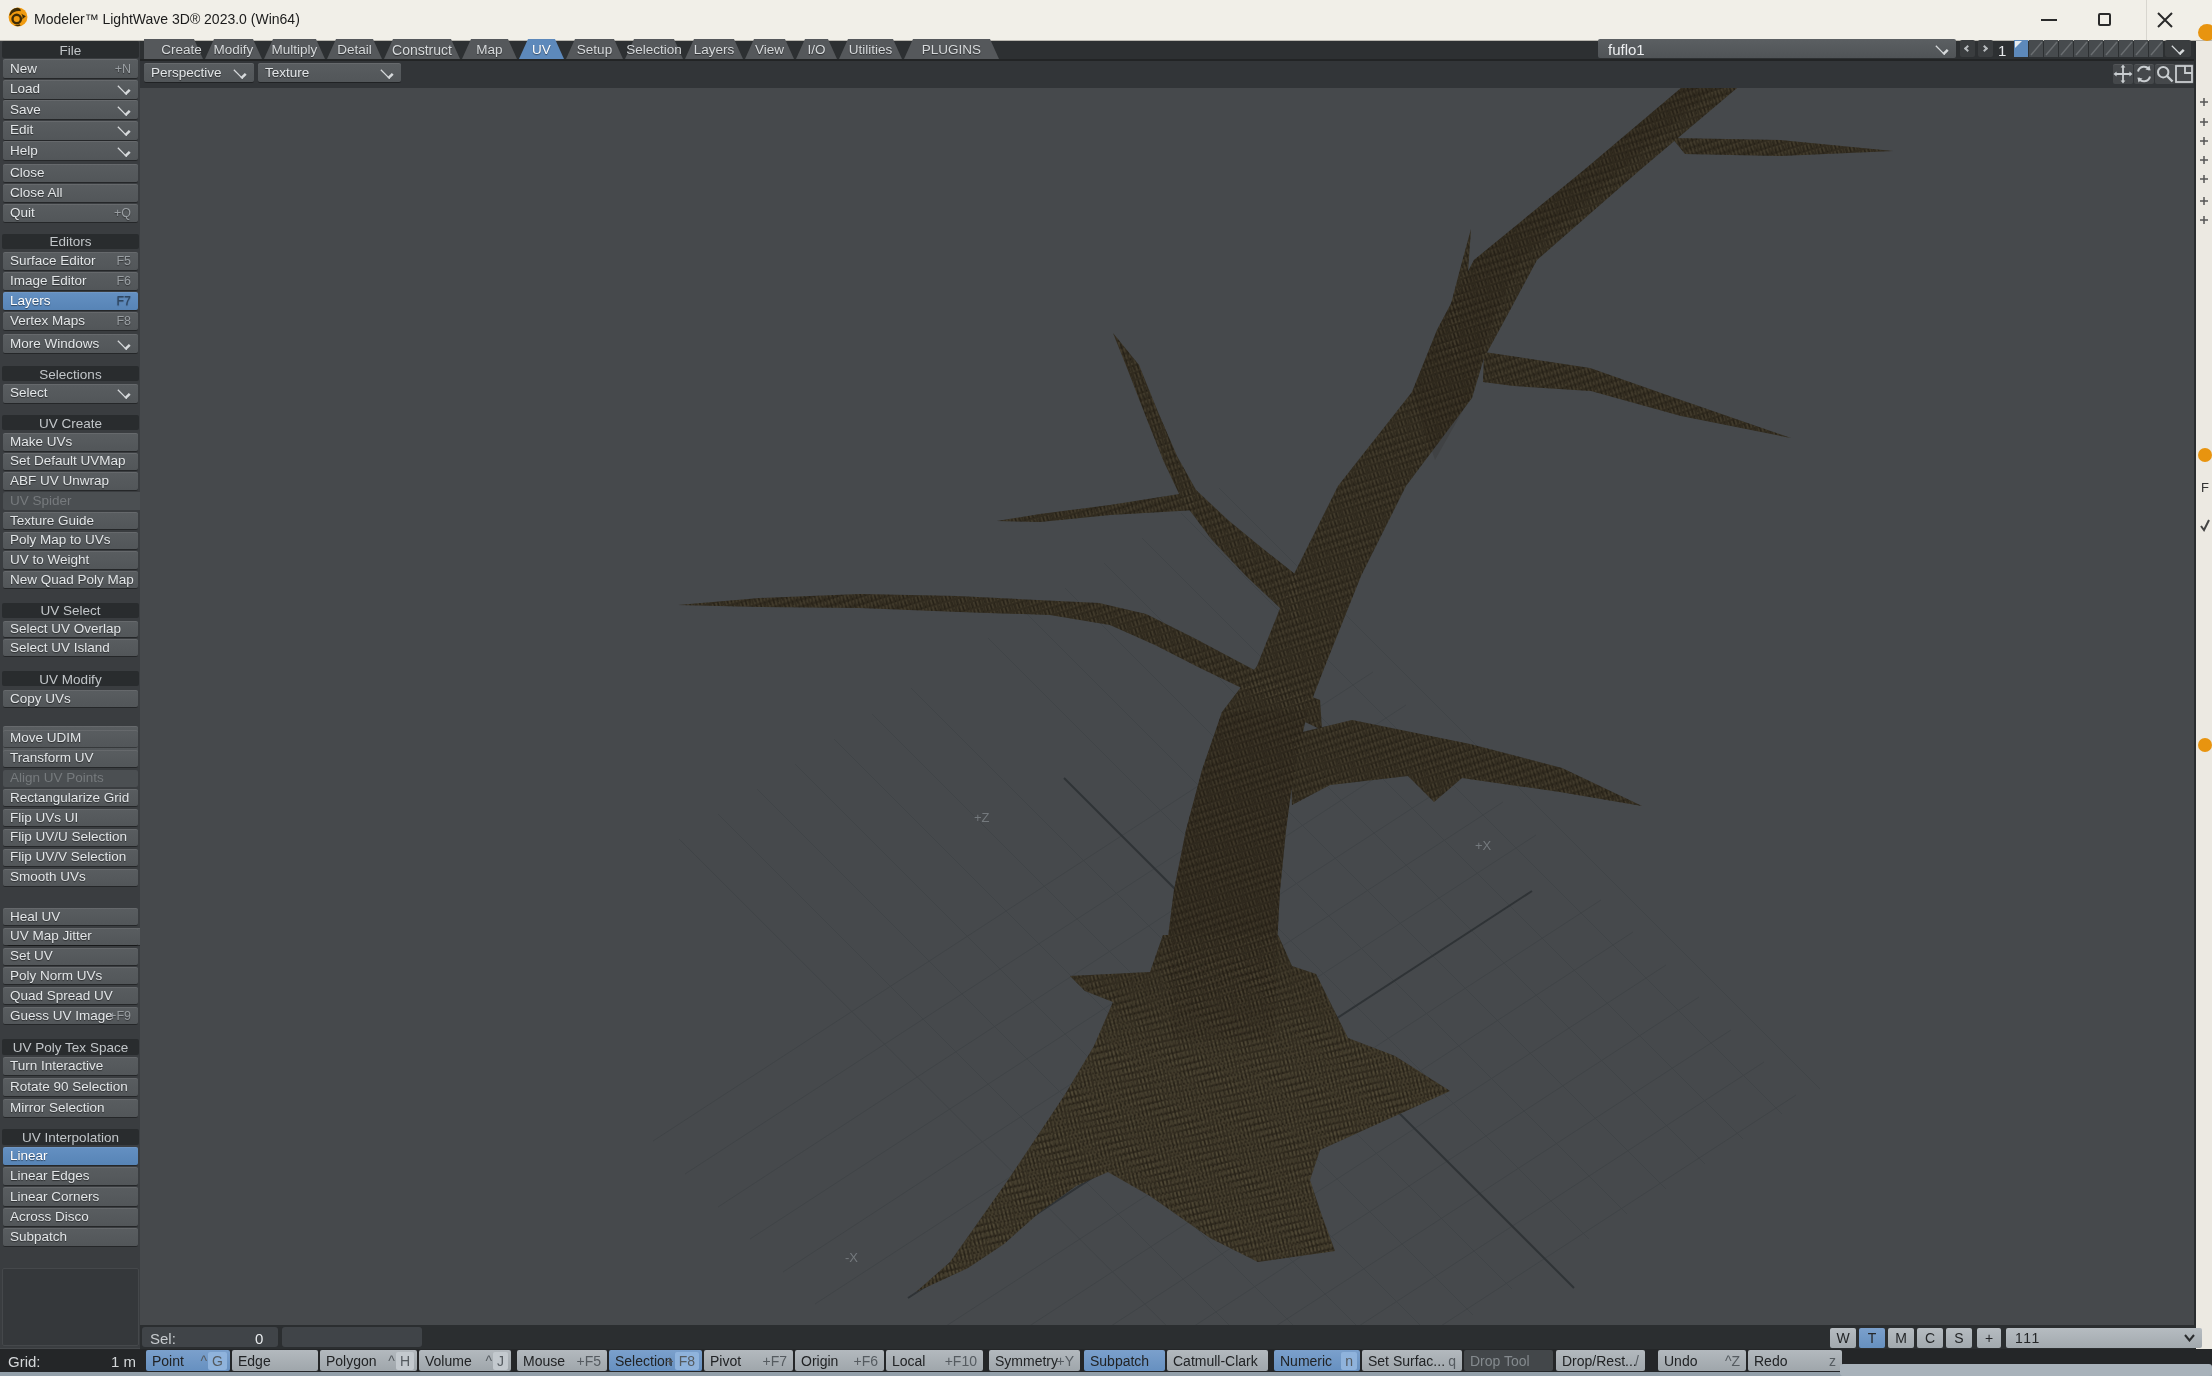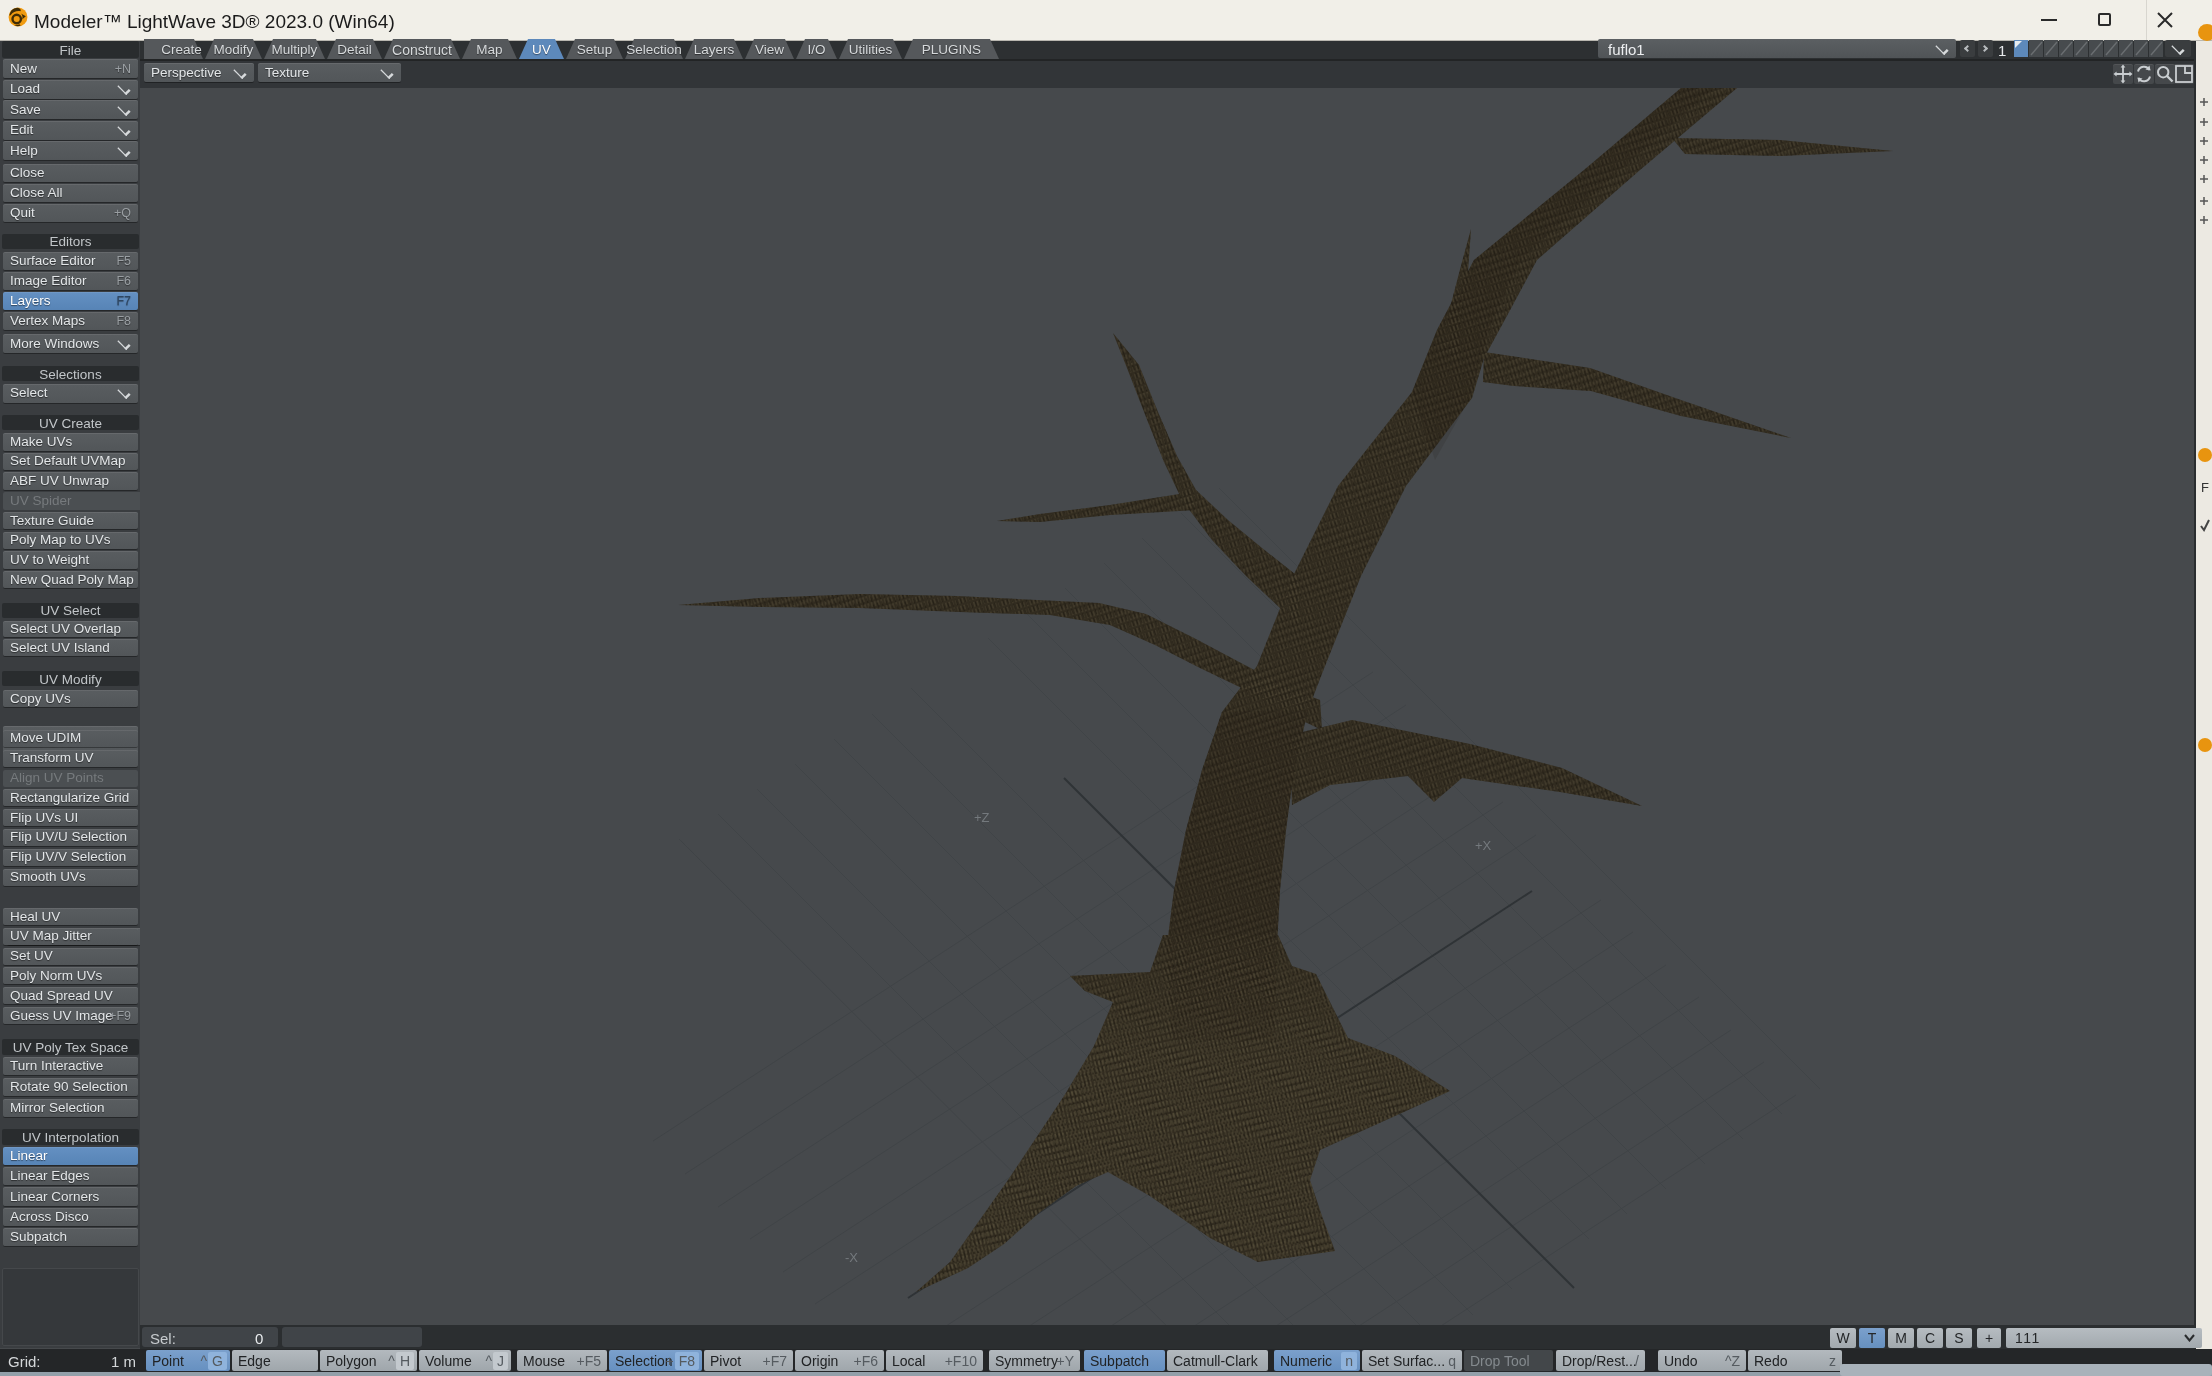--- a/index.html
+++ b/index.html
@@ -26,21 +26,21 @@
 
 <div class="abs" style="left:0;top:0;width:2212px;height:41px;background:#f1efe8;border-bottom:1px solid #b9b7b0;"></div>
 <div class="abs" style="left:2146px;top:0;width:1px;height:41px;background:#d8d6cf;"></div>
 <svg class="abs" style="left:7px;top:6px;" width="22" height="22" viewBox="0 0 24 24">
 <circle cx="12" cy="12" r="10.3" fill="#f09b10"></circle>
 <path d="M2.5,10 A10 10 0 0 1 11,1.8 C14.5,2.2 15.8,4.2 14.6,5.6 C11,4.8 6.5,6.2 4.6,9.4 C3.8,10.6 3,10.8 2.5,10 Z" fill="#402d06"></path>
 <circle cx="10.6" cy="14.2" r="4.6" fill="none" stroke="#402d06" stroke-width="2.6"></circle>
 <path d="M15.2,8.2 L20.6,11.2 L16.4,14.8 C17.4,12.6 17,10 15.2,8.2 Z" fill="#402d06"></path>
 <path d="M8,21.4 C10,22.4 13,22.4 15,21.4 L13.4,19.8 C11.8,20.6 10.4,20.6 8,21.4 Z" fill="#402d06"></path>
 </svg>
-<div class="abs" style="left:34px;top:11px;font-size:19px;color:#1b1b1b;">Modeler™ LightWave 3D® 2023.0 (Win64)</div>
+<div class="abs" style="left:34px;top:11px;font-size:14px;color:#1b1b1b;">Modeler™ LightWave 3D® 2023.0 (Win64)</div>
 <div class="abs" style="left:2041px;top:19px;width:16px;height:2px;background:#2a2a2a;"></div>
 <div class="abs" style="left:2098px;top:13px;width:13px;height:13px;border:2px solid #2a2a2a;border-radius:2px;"></div>
 <svg class="abs" style="left:2157px;top:12px;" width="16" height="16" viewBox="0 0 16 16">
     <path d="M1 1 L15 15 M15 1 L1 15" stroke="#2a2a2a" stroke-width="2"></path>
   </svg>
 <div class="abs" style="left:2198px;top:24px;width:18px;height:17px;background:#e8940f;border-radius:50%;"></div>
 <div class="abs" style="left:140px;top:41px;width:2056px;height:20px;background:#2d3032;"></div>
 <div class="abs" style="left:140px;top:59px;width:2056px;height:2px;background:#222425;"></div>
 <div class="tab" style="left:144px;width:59px;clip-path:polygon(0 0,calc(100% - 9px) 0,100% 100%,0 100%);"></div>
 <div class="abs" style="left:144px;width:59px;top:42px;text-align:center;font-size:13.5px;color:#d6d9db;text-shadow:0 1px 1px rgba(0,0,0,.5);padding-left:16px;">Create</div>

